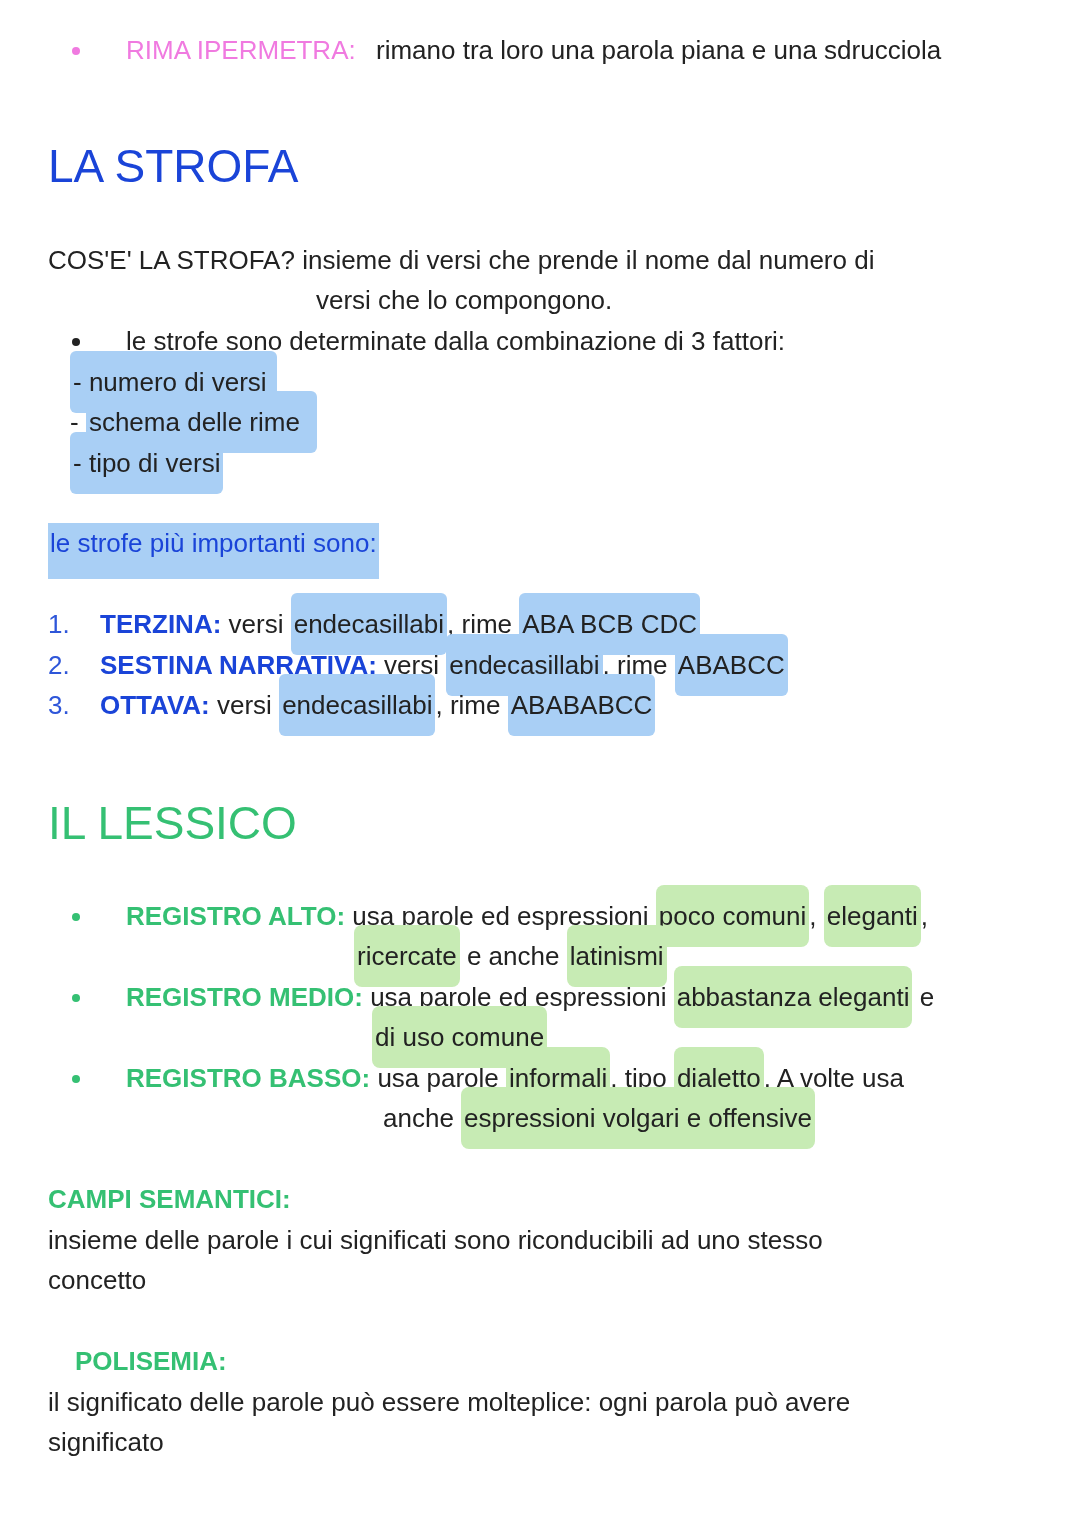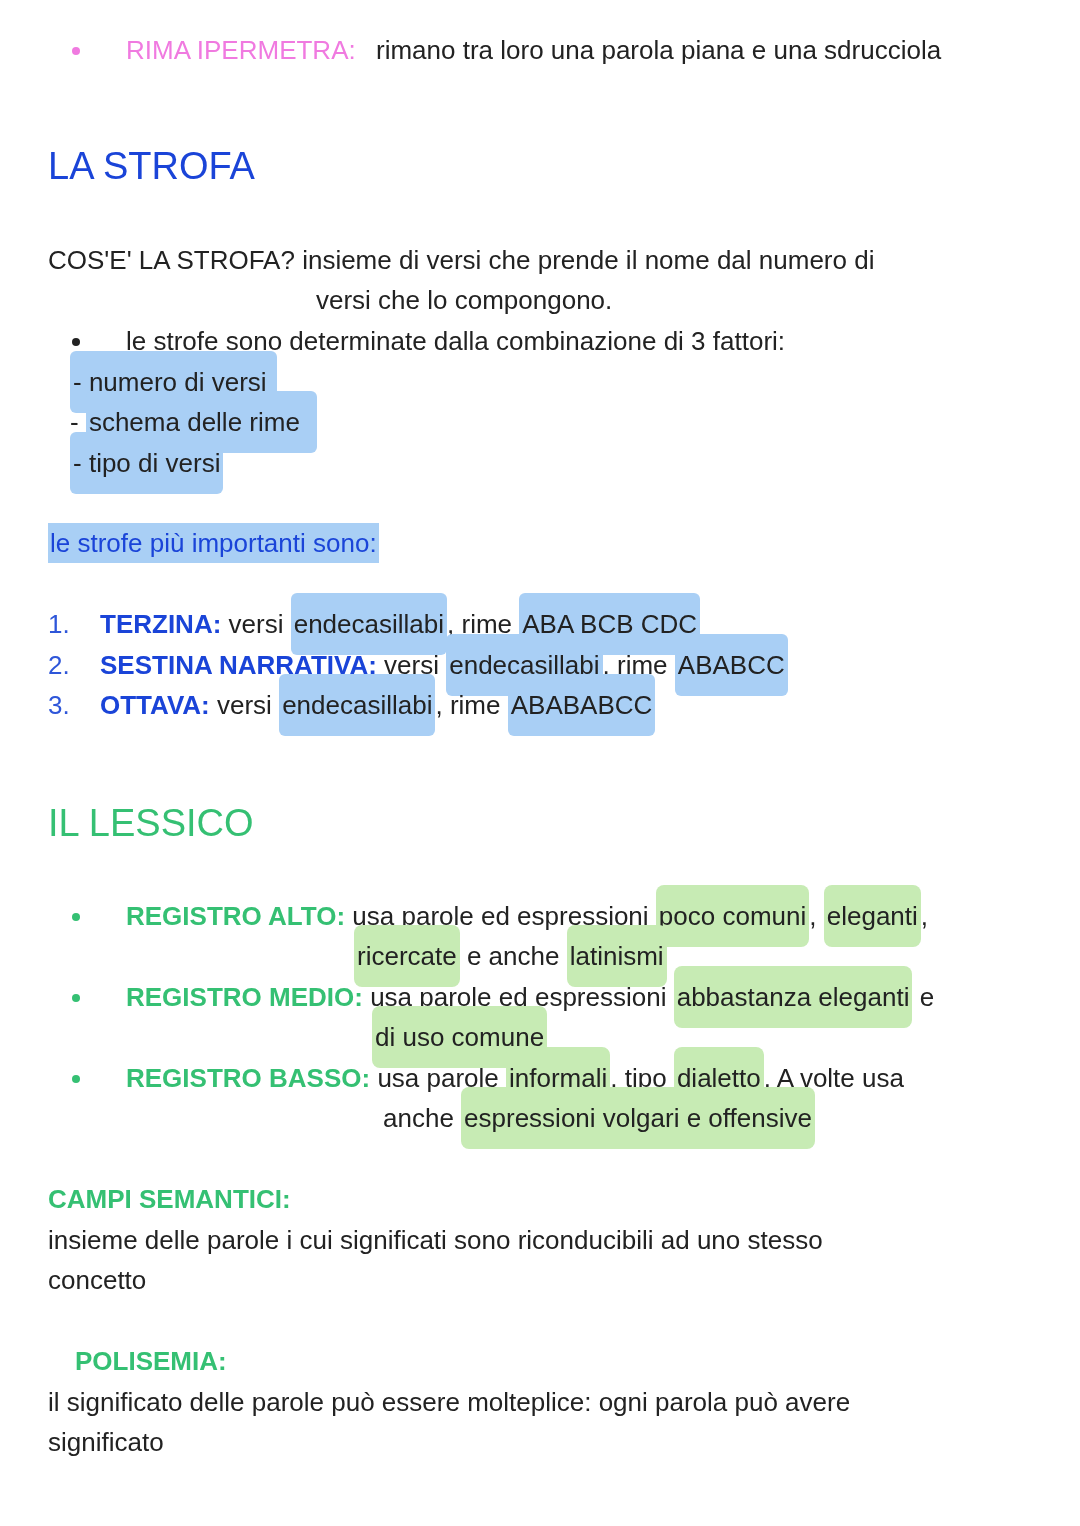--- a/index.html
+++ b/index.html
@@ -3,21 +3,21 @@
 <meta charset="utf-8">
 <style>
   html, body { margin: 0; padding: 0; }
   body {
     width: 1080px; height: 1526px; background: #ffffff;
     font-family: "Liberation Sans", "DejaVu Sans", sans-serif;
     color: #222222; position: relative; overflow: hidden;
   }
   .abs { position: absolute; white-space: nowrap; }
   .txt { font-size: 26px; line-height: 40px; }
-  .h1 { font-size: 38px; line-height: 56px; font-weight: normal; text-align: center; }
+  .h1 { font-size: 46px; line-height: 56px; font-weight: normal; text-align: center; }
   .blue { color: #1a44d8; }
   .green { color: #35c073; }
   .pink { color: #f07ae0; }
   .bold { font-weight: bold; }
   .hl-b { background: #a9cff5; border-radius: 6px; padding: 16px 3px; }
   .hl-g { background: #c7ebb4; border-radius: 8px; padding: 16px 3px; }
   .bullet { display: inline-block; width: 8px; height: 8px; border-radius: 50%; position: absolute; top: 17px; }
   .bullet.dark { background: #222; }
   .bullet.pinkb { background: #f07ae0; }
   .bullet.greenb { background: #35c073; }
@@ -49,21 +49,21 @@
   <span class="hl-b"><span>-</span> <span>numero di versi</span>&nbsp;</span>
 </div>
 <div class="abs txt" style="left:70px; top:402px;">
   <span>-</span>
   <span class="hl-b"><span>schema delle rime</span>&nbsp;&nbsp;</span>
 </div>
 <div class="abs txt" style="left:70px; top:443px;">
   <span class="hl-b"><span>-</span> <span>tipo di versi</span></span>
 </div>
 
-<div class="abs txt blue" style="left:48px; top:523px; background:#a9cff5; padding:0 2px; height:40px;">
+<div class="abs txt blue" style="left:48px; top:523px; background:#a9cff5; padding:0 2px; height:56px;">
   <span>le strofe più importanti sono:</span>
 </div>
 
 <div class="abs txt" style="left:48px; top:604px;">
   <span class="num" style="display:inline-block; width:52px;">1.</span><span class="blue bold">TERZINA:</span>
   <span>versi</span>
   <span class="hl-b">endecasillabi</span><span>, rime</span>
   <span class="hl-b">ABA BCB CDC</span>
 </div>
 <div class="abs txt" style="left:48px; top:645px;">

